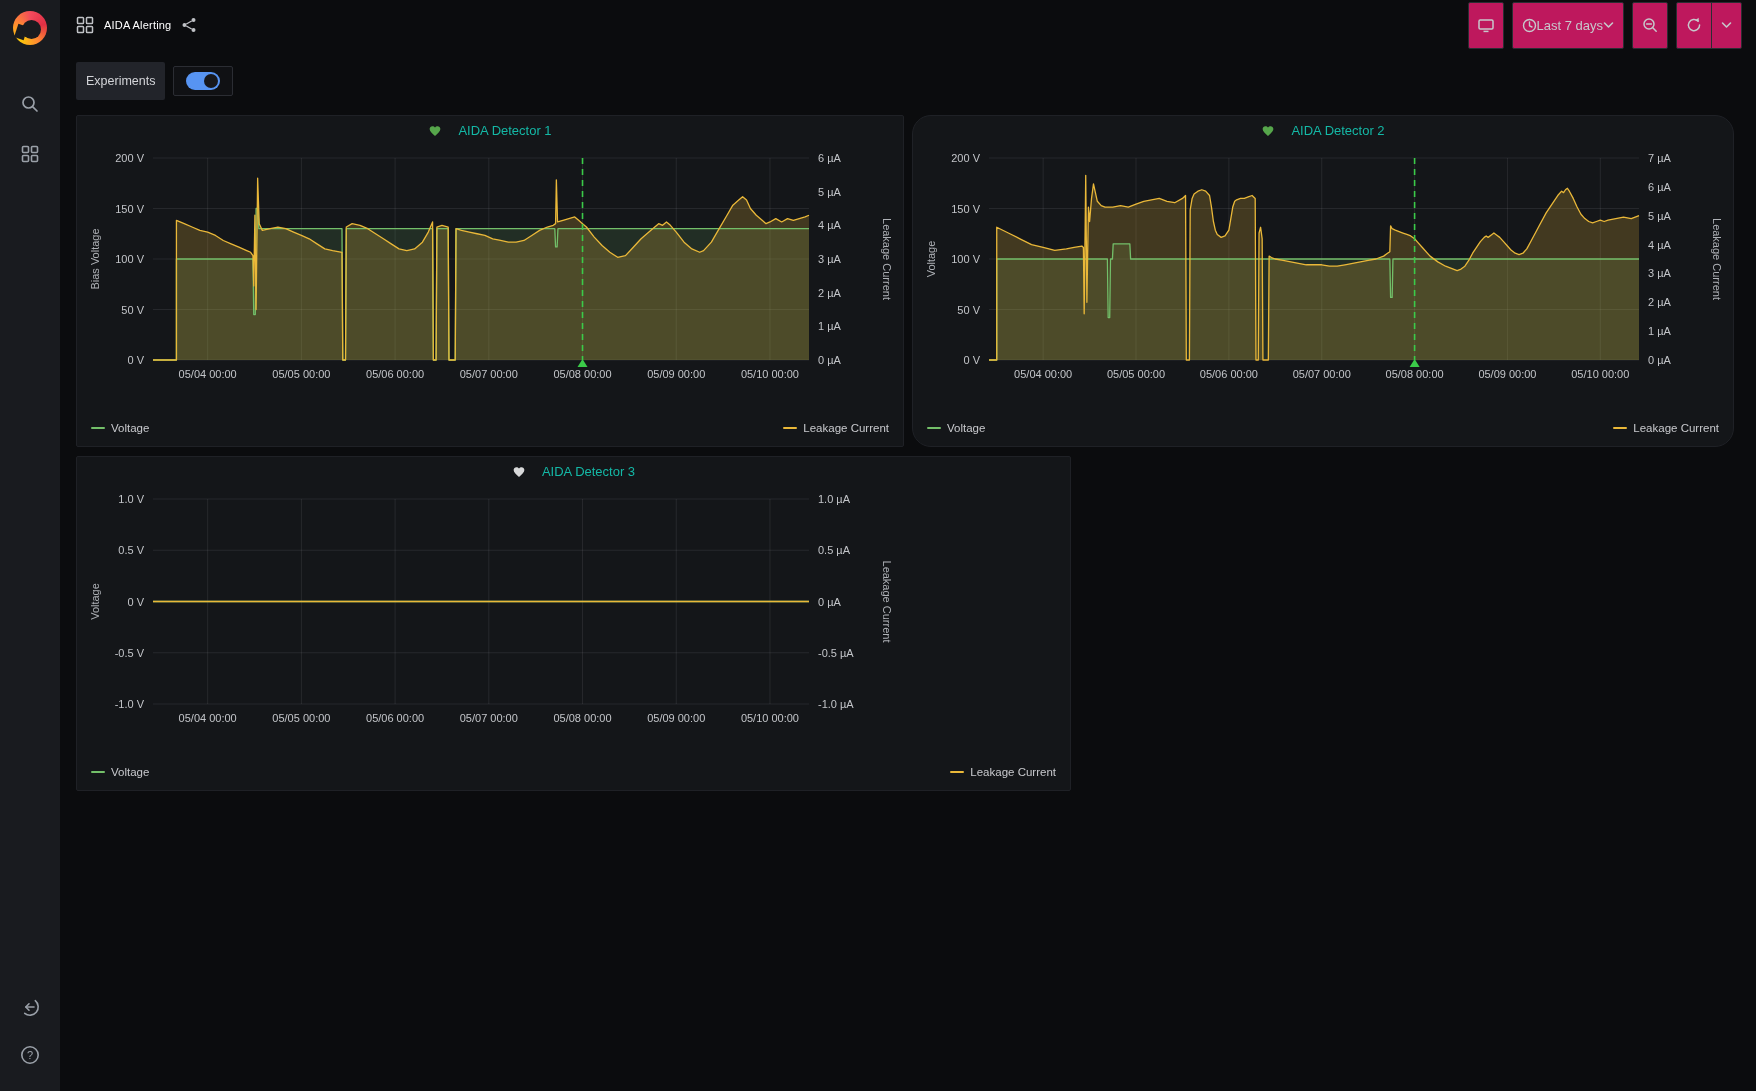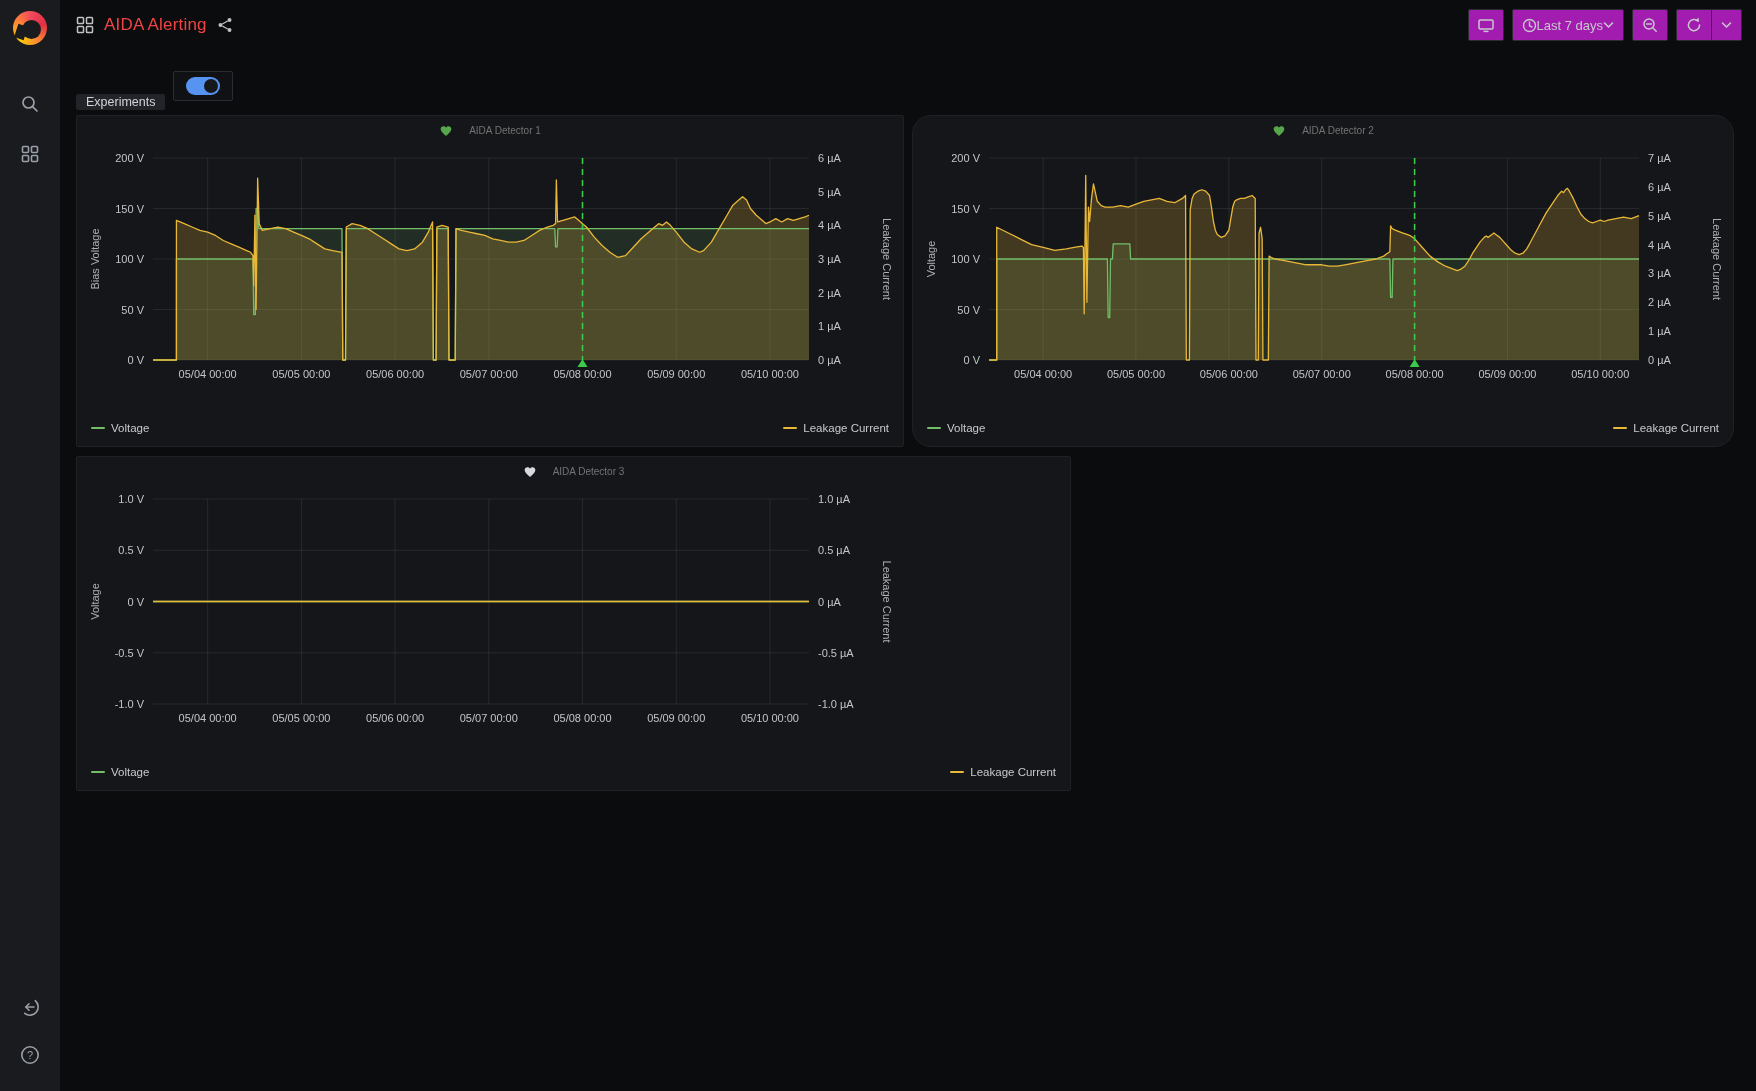--- a/index.html
+++ b/index.html
@@ -21,47 +21,47 @@
     background:#191b1f; transform:rotate(18deg); }
   .side-spacer { flex:1; }
   .side-group-top { margin-top:28px; display:flex; flex-direction:column; gap:6px; }
   .side-group-bottom { margin-bottom:14px; display:flex; flex-direction:column; gap:4px; }
 
   
   .main { position:absolute; left:60px; top:0; right:0; bottom:0; }
   .page-header { height:50px; display:flex; align-items:center; justify-content:space-between;
     padding:0 14px 0 16px; }
   .ph-left { display:flex; align-items:center; gap:10px; }
-  .page-title { font-size:17px; color:#ef4444; font-weight:500; letter-spacing:.2px; }
+  .page-title { font-size:11px; color:#ffffff; font-weight:500; letter-spacing:.2px; }
   .ph-right { display:flex; align-items:center; gap:8px; }
-  .tbtn { height:32px; border:1px solid #2b2d33; border-radius:2px; background:#a21caf;
+  .tbtn { height:47px; border:1px solid #2b2d33; border-radius:2px; background:#be185d;
     display:flex; align-items:center; padding:0 9px; color:#c7c8cc;
     font-size:13px; cursor:pointer; }
   .tbtn.split { padding:0; }
   .tbtn.split .cell { padding:0 9px; height:100%; display:flex; align-items:center; }
   .tbtn.split .cell + .cell { border-left:1px solid #2b2d33; }
   .icon { display:inline-flex; align-items:center; justify-content:center; }
 
   
   .submenu { display:flex; align-items:center; margin:12px 0 0 16px; gap:0; }
-  .chip { background:#22242a; border-radius:2px; padding:1px 10px; font-size:12.5px; color:#d3d4d8;margin-top:32px; }
+  .chip { background:#22242a; border-radius:2px; padding:12px 10px; font-size:12.5px; color:#d3d4d8; }
   .switch-box { margin-left:8px; width:60px; height:30px; border:1px solid #2b2d33; border-radius:2px;
     background:#101114; display:flex; align-items:center; justify-content:center; cursor:pointer; }
   .switch { width:34px; height:18px; border-radius:9px; position:relative; }
   .switch .knob { position:absolute; right:2px; top:2px; width:14px; height:14px;
     border-radius:50%; background:#17181c; }
 
   
   .panel { position:absolute; background:#141619; border:1px solid #1f2126; border-radius:2px;
     display:flex; flex-direction:column; padding:0 8px 6px 8px; }
   .panel-1 { left:16px;  top:115px; width:828px; height:332px; }
   .panel-2 { left:852px; top:115px; width:822px; height:332px;border-radius:19px; }
   .panel-3 { left:16px;  top:456px; width:995px; height:335px; }
   .panel-title { height:28px; display:flex; align-items:center; justify-content:center; gap:16px;
-    font-size:10px; color:#737373; cursor:pointer; }
+    font-size:13px; color:#14b8a6; cursor:pointer; }
   .heart { display:inline-flex; }
   .tick { fill:#c3c5c9; font-size:11px; font-family:"Liberation Sans",sans-serif; }
   .axis-title { fill:#aeb1b6; font-size:11px; font-family:"Liberation Sans",sans-serif; }
   .legend { margin-top:auto; display:flex; align-items:center; justify-content:space-between;
     padding:2px 6px 2px 6px; height:24px; }
   .legend-item { display:flex; align-items:center; gap:6px; font-size:11.5px; color:#c8c9cd; cursor:pointer; }
   .swatch { width:14px; height:2.5px; border-radius:1px; display:inline-block; }
   svg text { user-select:none; }
 </style>
 </head>

